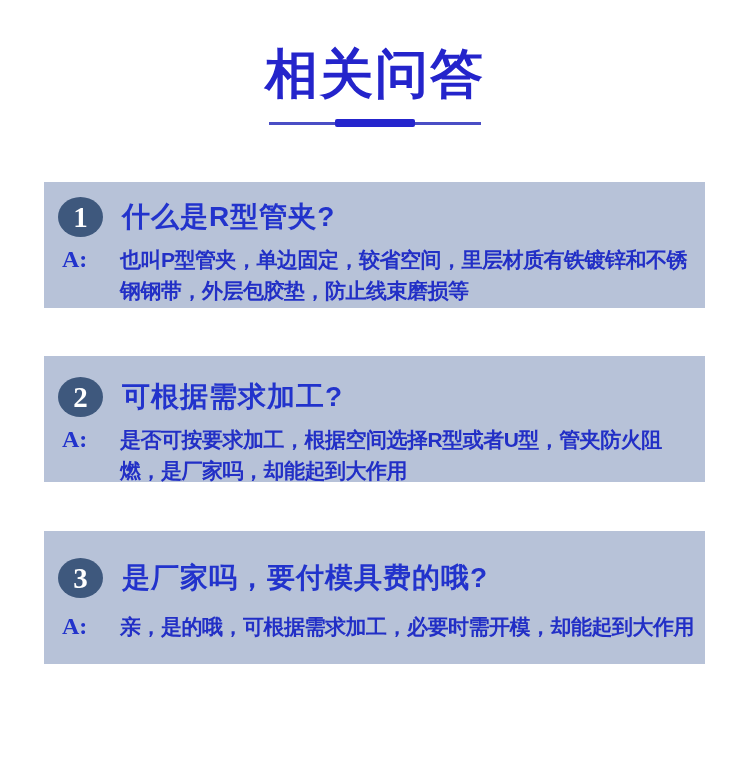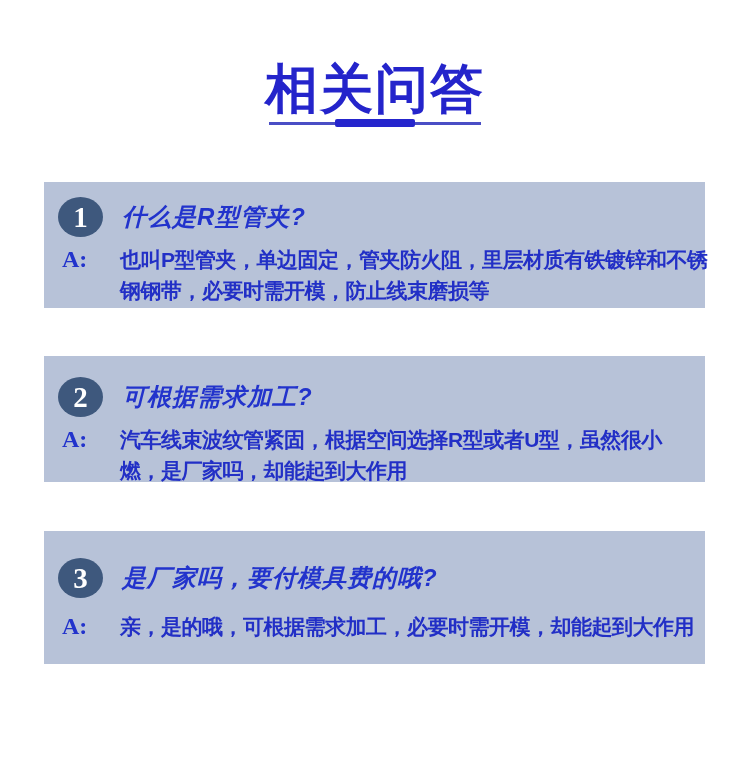--- a/index.html
+++ b/index.html
@@ -6,21 +6,21 @@
   body {
     width: 750px; height: 759px;
     background: #ffffff;
     position: relative;
     font-family: "Liberation Sans", "DejaVu Sans", sans-serif;
     overflow: hidden;
   }
   .page-title {
     position: absolute;
     top: 38px; left: 0; right: 0;
-    margin: 16px;
+    margin: 1px;
     text-align: center;
     font-family: "Liberation Serif", "DejaVu Serif", serif;
     font-size: 53px;
     font-weight: 700;
     color: #2424cb;
     letter-spacing: 2px;
   }
   .title-divider {
     position: absolute;
     top: 119px;
@@ -68,26 +68,25 @@
     color: #ffffff;
     font-family: "Liberation Serif", "DejaVu Serif", serif;
     font-size: 29px;
     font-weight: 700;
     display: flex;
     align-items: center;
     justify-content: center;
   }
   .question {
     margin: 0 0 0 19px;
-    font-size: 24px;
+    font-size: 28px;
     font-weight: 700;
     color: #2233cc;
     letter-spacing: 1px;
     white-space: nowrap;
-    font-style: italic;
   }
   .a-row {
     display: flex;
     margin-top: 7px;
   }
   .card-3 .a-row { margin-top: 13px; }
   .a-label {
     flex: 0 0 58px;
     margin-left: 18px;
     font-family: "Liberation Serif", "DejaVu Serif", serif;
@@ -121,35 +120,35 @@
   </div>
 
   <section class="qa-card card-1">
     <div class="q-row">
       <span class="num-badge">1</span>
       <h2 class="question">什么是R型管夹?</h2>
     </div>
     <div class="a-row">
       <span class="a-label">A:</span>
       <div class="answer">
-        <div class="answer-line">也叫P型管夹，单边固定，管夹防火阻，里层材质有铁镀锌和不锈</div>
-        <div class="answer-line">钢钢带，必要时需开模，防止线束磨损等</div>
+        <div class="answer-line">也叫P型管夹，单边固定，较省空间，里层材质有铁镀锌和不锈</div>
+        <div class="answer-line">钢钢带，外层包胶垫，防止线束磨损等</div>
       </div>
     </div>
   </section>
 
   <section class="qa-card card-2">
     <div class="q-row">
       <span class="num-badge">2</span>
       <h2 class="question">可根据需求加工?</h2>
     </div>
     <div class="a-row">
       <span class="a-label">A:</span>
       <div class="answer">
-        <div class="answer-line">汽车线束波纹管紧固，根据空间选择R型或者U型，虽然很小</div>
+        <div class="answer-line">是否可按要求加工，根据空间选择R型或者U型，管夹防火阻</div>
         <div class="answer-line">燃，是厂家吗，却能起到大作用</div>
       </div>
     </div>
   </section>
 
   <section class="qa-card card-3">
     <div class="q-row">
       <span class="num-badge">3</span>
       <h2 class="question">是厂家吗，要付模具费的哦?</h2>
     </div>

